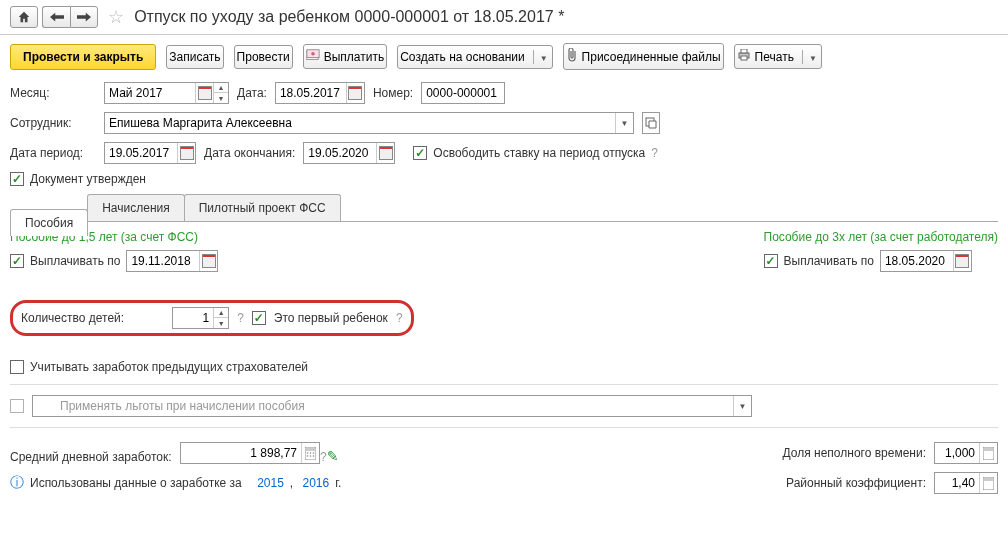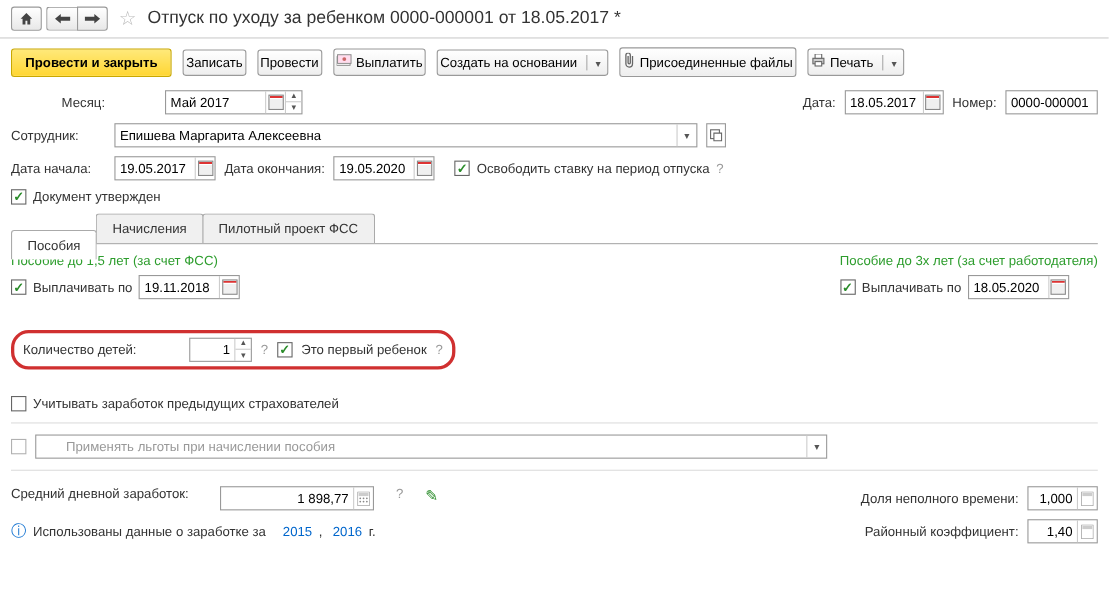--- a/index.html
+++ b/index.html
@@ -103,21 +103,21 @@
           <rect x="2" y="4" width="10" height="5" fill="#ccc" stroke="#666"></rect>
           <rect x="4" y="0" width="6" height="4" fill="#fff" stroke="#666"></rect>
           <rect x="4" y="7" width="6" height="4" fill="#fff" stroke="#666"></rect>
         </svg>
     </span>
     <span>Печать</span>
     <span class="caret caret-down"></span>
   </button>
 </div>
 
-<div class="form-row" style="justify-content:space-between;margin-left:46px;">
+<div class="form-row" style="">
   <div style="display:flex; align-items:center; gap:8px;">
     <span class="label">Месяц:</span>
     <div class="input-wrap">
       <input style="width: 90px;" value="Май 2017">
       <span class="input-btn icon-calendar"></span>
       <div class="spinner">
           <span>▲</span>
           <span>▼</span>
         </div>
     </div>
@@ -143,21 +143,21 @@
   </div>
   <span class="input-btn" style="border:1px solid #999; height:22px;">
     <svg width="12" height="12" viewBox="0 0 12 12">
         <rect x="1" y="1" width="8" height="8" fill="none" stroke="#666"></rect>
         <path d="M4 4h7v7H4z" fill="#fff" stroke="#666"></path>
       </svg>
   </span>
 </div>
 
 <div class="form-row">
-  <span class="label">Дата начала:</span>
+  <span class="label">Дата период:</span>
   <div class="input-wrap">
     <input style="width: 72px;" value="19.05.2017">
     <span class="input-btn icon-calendar"></span>
   </div>
   <span>Дата окончания:</span>
   <div class="input-wrap">
     <input style="width: 72px;" value="19.05.2020">
     <span class="input-btn icon-calendar"></span>
   </div>
   <div class="check-row" style="margin-left:10px;">
@@ -235,21 +235,21 @@
   <span class="checkbox" style="opacity:0.5;"></span>
   <div class="wide-input">
     <input style="color: rgb(153, 153, 153); margin-left: 21px;" value="Применять льготы при начислении пособия">
     <span class="input-btn caret-down"></span>
   </div>
 </div>
 
 <hr class="sep">
 
 <div class="section row-between" style="align-items:center;">
-  <div style="display:flex; align-items:flex-start; gap:20px;">
+  <div style="display:flex; align-items:flex-end; gap:0;">
     <span style="min-width:170px;">Средний дневной заработок:</span>
     <div class="input-wrap">
       <input style="width: 120px; text-align: right;" value="1 898,77">
       <span class="input-btn">
         <svg width="11" height="13" viewBox="0 0 11 13">
             <rect x="0" y="0" width="11" height="13" fill="#fff" stroke="#888"></rect>
             <rect x="1" y="1" width="9" height="3" fill="#ccc"></rect>
             <circle cx="2.5" cy="6" r="0.8" fill="#888"></circle>
             <circle cx="5.5" cy="6" r="0.8" fill="#888"></circle>
             <circle cx="8.5" cy="6" r="0.8" fill="#888"></circle>

